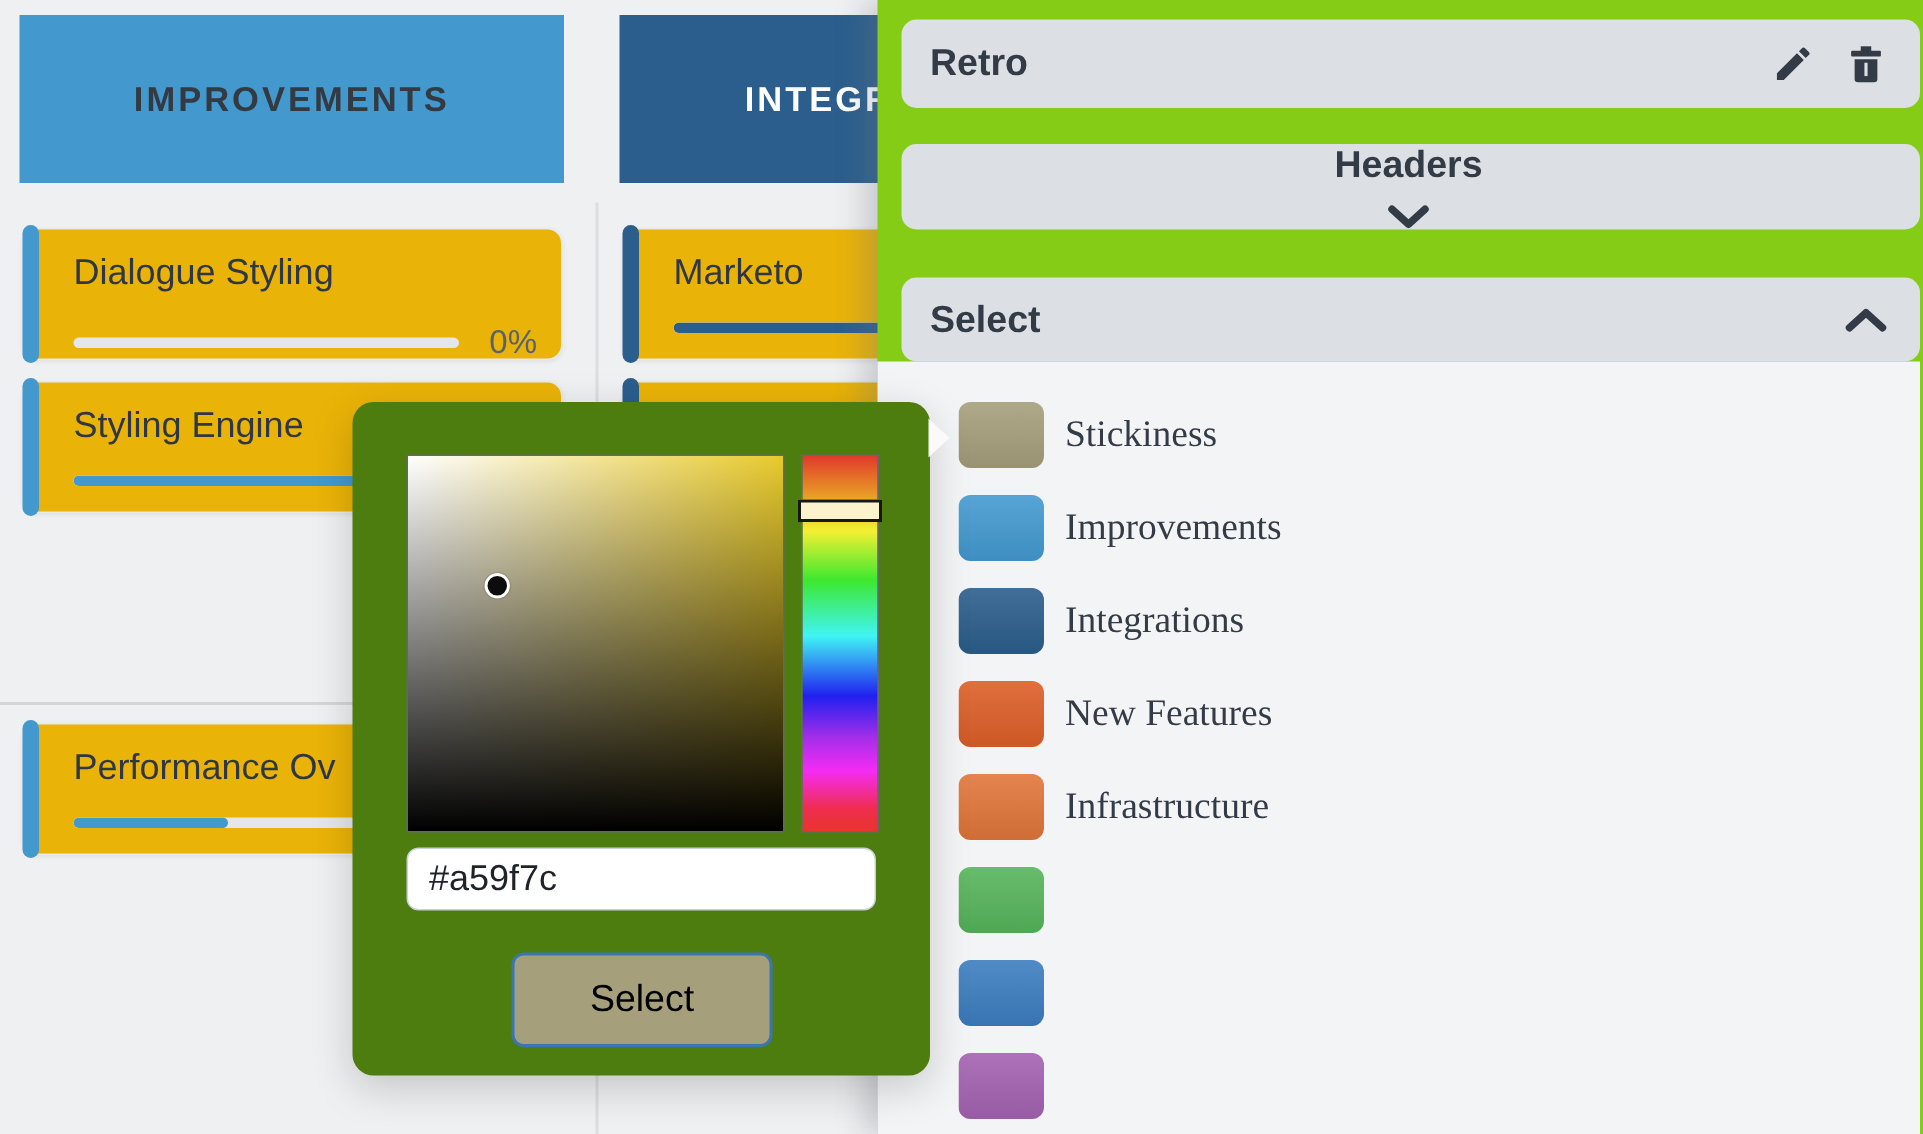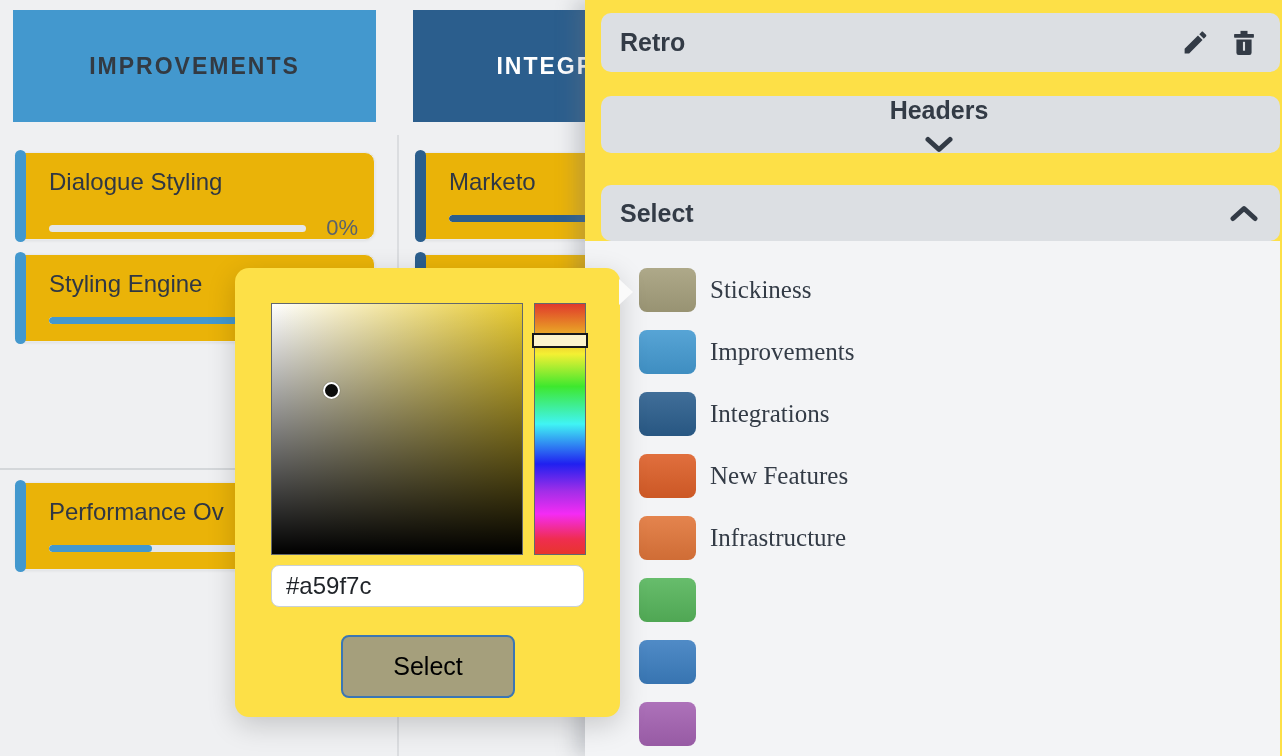--- a/index.html
+++ b/index.html
@@ -28,21 +28,21 @@
     position:absolute;left:-1px;top:-3px;bottom:-3px;width:11px;border-radius:6px;
   }
   .card-title{font-size:24px;line-height:30px;color:#2f3744;white-space:nowrap;overflow:hidden;}
   .progress-row{display:flex;align-items:center;margin-top:18px;}
   .track{flex:1;height:7px;border-radius:4px;background:#e4e6e9;overflow:hidden;}
   .fill{height:100%;border-radius:4px;}
   .pct{width:52px;text-align:right;font-size:22px;color:#5a626c;}
   
   .panel{
     position:absolute;left:585px;top:0;width:697px;height:756px;
-    background:#fde047;box-shadow:-10px 0 18px rgba(108,116,126,.30);z-index:10;
+    background:#84cc16;box-shadow:-10px 0 18px rgba(108,116,126,.30);z-index:10;
   }
   .items-area{position:absolute;left:0;top:241px;right:2px;bottom:0;background:#f3f4f6;}
   .bar{
     position:absolute;left:16px;width:679px;background:#dcdfe3;border-radius:10px;
     display:flex;align-items:center;box-sizing:border-box;
     padding:0 22px 0 19px;font-size:25px;font-weight:700;color:#333b46;
   }
   .bar .spacer{flex:1;}
   .bar-retro{top:13px;height:59px;}
   .bar-headers{top:96px;height:57px;flex-direction:column;}
@@ -52,21 +52,21 @@
   .items-list{position:absolute;left:54px;top:268px;}
   .item-row{display:flex;align-items:center;height:44px;margin-bottom:18px;font-family:Liberation Serif, serif;}
   .swatch{
     width:57px;height:44px;border-radius:8px;
     background-image:linear-gradient(rgba(255,255,255,.10),rgba(0,0,0,.08));
   }
   .item-label{margin-left:14px;font-size:25px;color:#333b46;}
   
   .popup{
     position:absolute;left:235px;top:268px;width:385px;height:449px;
-    background:#fde047;border-radius:14px;box-shadow:0 8px 28px rgba(0,0,0,.18);z-index:30;
+    background:#4d7c0f;border-radius:14px;box-shadow:0 8px 28px rgba(0,0,0,.18);z-index:30;
   }
   .popup-arrow{
     position:absolute;right:-13px;top:11px;width:0;height:0;
     border-top:13px solid transparent;border-bottom:13px solid transparent;
     border-left:14px solid #fafafa;
   }
   .sat-square{
     position:absolute;left:36px;top:35px;width:250px;height:250px;
     border:1px solid #63686d;box-sizing:content-box;
     background-image:linear-gradient(to bottom,rgba(0,0,0,0),#000),

